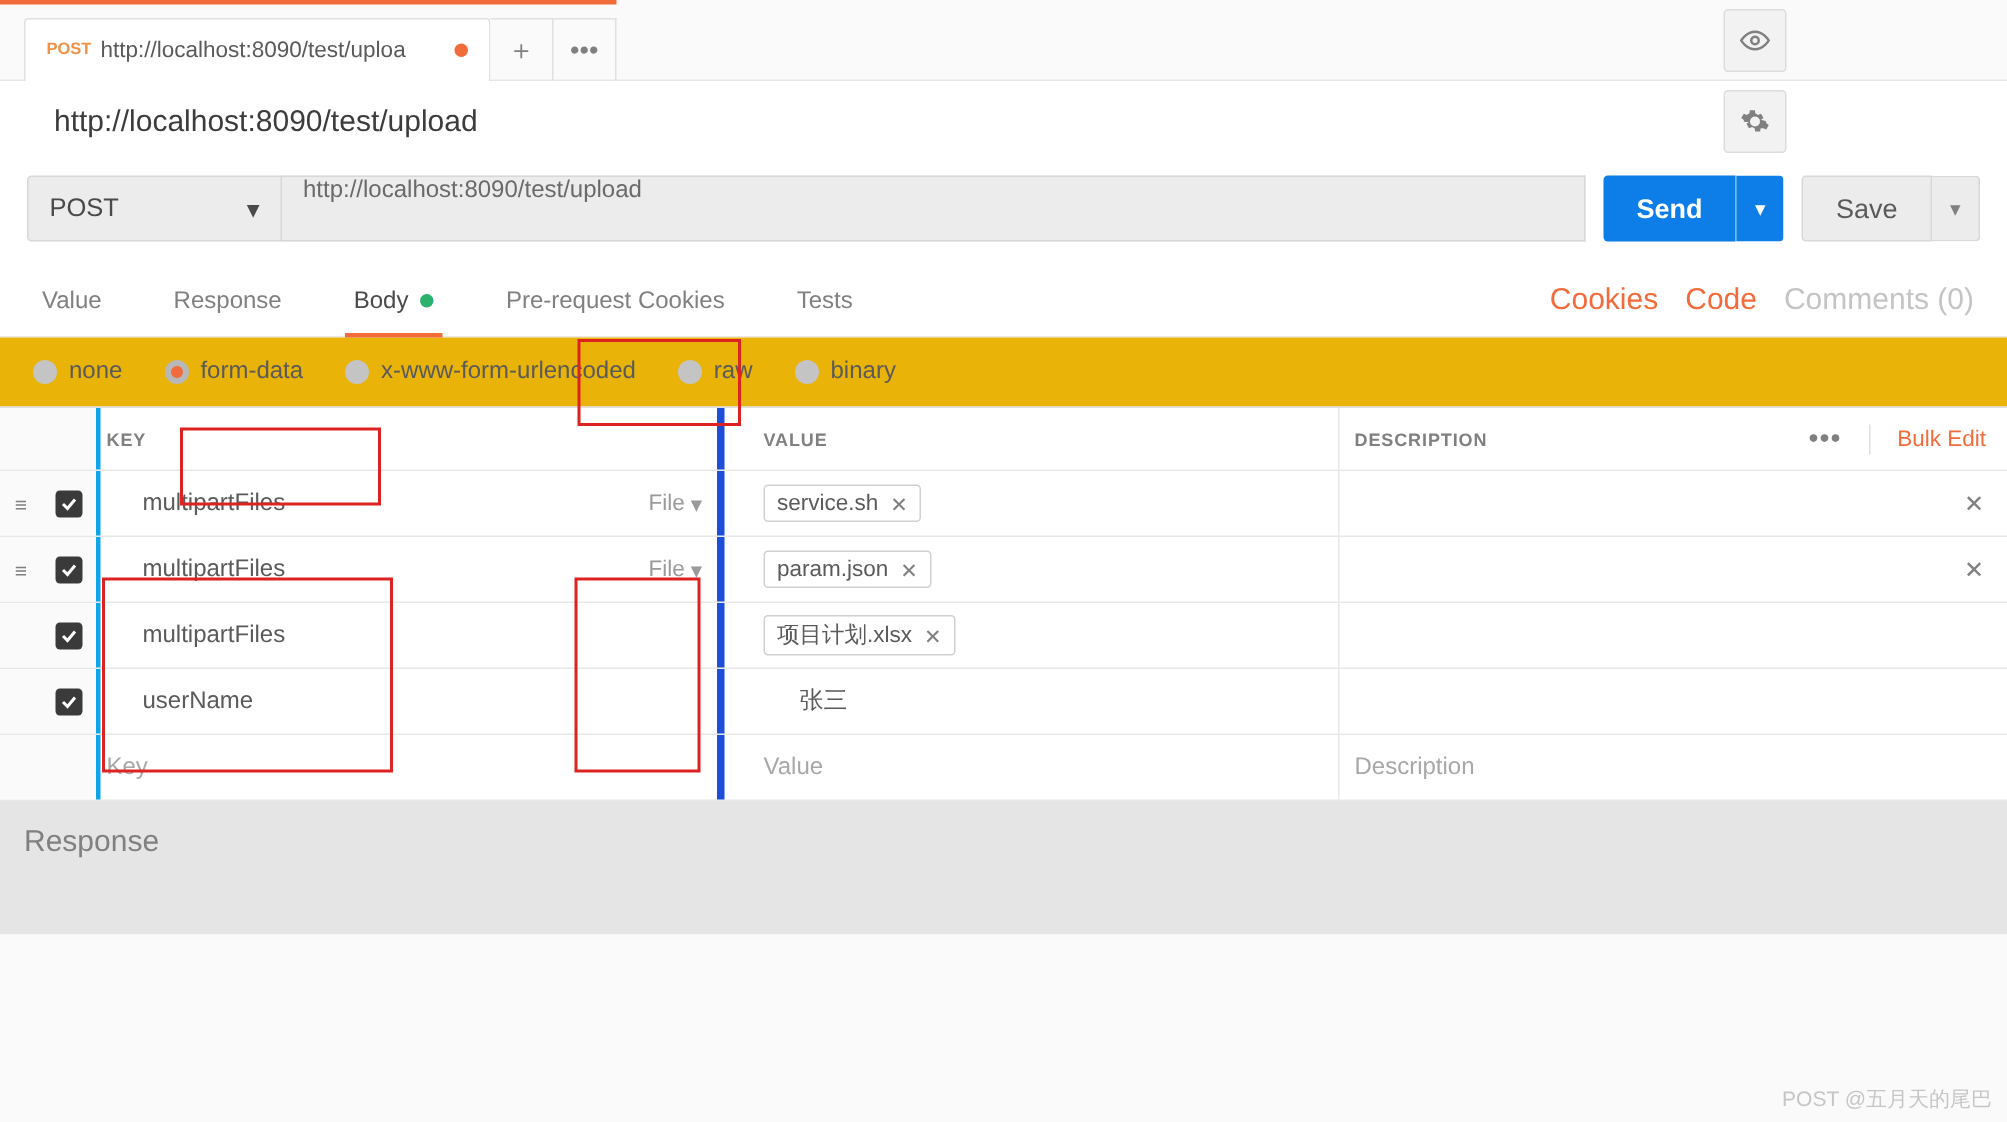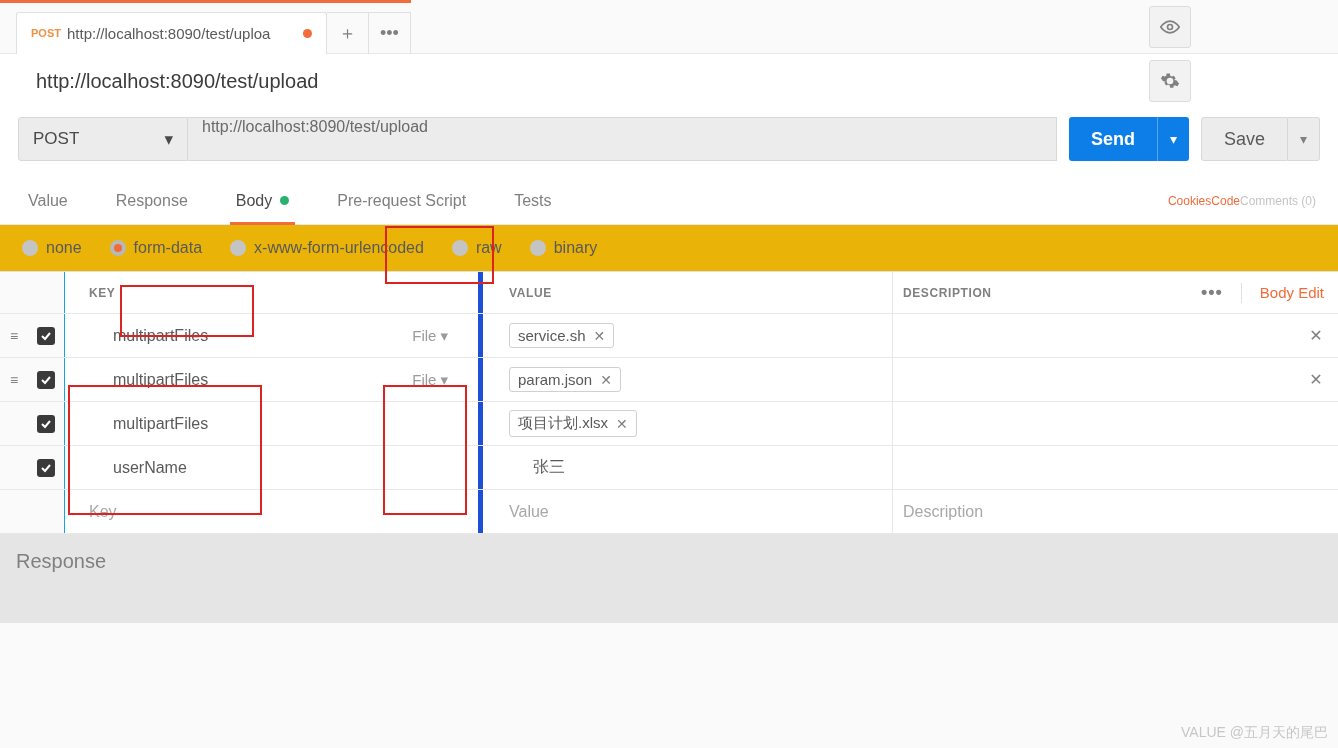--- a/index.html
+++ b/index.html
@@ -22,33 +22,33 @@
   .send-main { background: #0d7ee8; color: #fff; font-size: 18px; font-weight: 600; padding: 0 22px; height: 44px; border-radius: 3px 0 0 3px; display: flex; align-items: center; cursor: pointer;}
   .send-drop { background: #0d7ee8; color: #fff; width: 32px; height: 44px; border-radius: 0 3px 3px 0; display: flex; align-items: center; justify-content: center; border-left: 1px solid rgba(255,255,255,0.3); cursor: pointer;}
   .save-btn { display: flex; align-items: center; margin-left: 12px; }
   .save-main { background: #ececec; color: #5a5a5a; font-size: 18px; padding: 0 22px; height: 44px; border-radius: 3px 0 0 3px; display: flex; align-items: center; border: 1px solid #d8d8d8; cursor: pointer;}
   .save-drop { background: #ececec; color: #808080; width: 32px; height: 44px; border-radius: 0 3px 3px 0; display: flex; align-items: center; justify-content: center; border: 1px solid #d8d8d8; border-left: none; cursor: pointer;}
   .subtabs-row { display: flex; align-items: center; padding: 0 22px; height: 48px; border-bottom: 1px solid #e8e8e8; background: #fff; }
   .subtab { font-size: 16px; color: #808080; padding: 0 6px; margin-right: 36px; height: 100%; display: flex; align-items: center; cursor: pointer; position: relative; }
   .subtab.active { color: #4a4a4a; }
   .subtab.active::after { content:''; position:absolute; left:0; right:0; bottom:-1px; height:3px; background:#f26b3a; }
   .dot-green { width: 9px; height: 9px; border-radius: 50%; background: #2ab16d; margin-left: 8px; }
-  .right-links { margin-left: auto; display: flex; font-size: 12px; }
+  .right-links { margin-left: auto; display: flex; gap: 18px; font-size: 20px; }
   .right-links .link { color: #f26b3a; cursor: pointer; }
   .right-links .muted { color: #c4c4c4; }
   .body-type-row { display: flex; align-items: center; padding: 14px 22px; gap: 28px; background: #eab308; }
   .radio-item { display: flex; align-items: center; font-size: 16px; color: #5a5a5a; cursor: pointer; gap: 8px; }
   .radio-outer { width: 16px; height: 16px; border-radius: 50%; background: #c4c4c4; display: flex; align-items: center; justify-content: center; }
   .radio-outer.sel { background: #b8b8b8; }
   .radio-inner { width: 8px; height: 8px; border-radius: 50%; background: #f26b3a; }
   .table-wrap { border-top: 1px solid #e0e0e0; }
   .thead, .trow { display: flex; align-items: stretch; border-bottom: 1px solid #e8e8e8; }
   .handle-col { width: 28px; display: flex; align-items: center; justify-content: center; color: #808080; background: #fafafa; }
   .check-col { width: 36px; display: flex; align-items: center; justify-content: center; background: #fafafa; }
-  .key-col { width: 414px; border-left: 1px solid #0ea5e9; padding: 0 24px; display: flex; align-items: center; position: relative; }
+  .key-col { width: 414px; border-left: 3px solid #0ea5e9; padding: 0 4px; display: flex; align-items: center; position: relative; }
   .val-col { width: 414px; border-left: 5px solid #1d4ed8; padding: 0 26px; display: flex; align-items: center; }
   .desc-col { flex: 1; border-left: 1px solid #e8e8e8; padding: 0 10px; display: flex; align-items: center; }
   .act-col { width: 44px; display: flex; align-items: center; justify-content: center; }
   .thead { height: 42px; font-size: 12px; font-weight: 700; letter-spacing: 0.6px; color: #808080; background: #fff; }
   .thead-actions { width: 158px; display: flex; align-items: center; justify-content: flex-end; gap: 18px; padding-right: 14px; }
   .bulk { color: #f26b3a; font-size: 15px; font-weight: 400; letter-spacing: 0; cursor: pointer; }
   .dots { color: #808080; font-size: 18px; letter-spacing: 1px; cursor: pointer;}
   .divider { width: 1px; height: 20px; background: #e0e0e0; }
   .trow { height: 44px; background: #fff; }
   .trow .txt { font-size: 16px; color: #5a5a5a; margin-left: 24px; }
@@ -112,21 +112,21 @@
   <div class="save-btn">
     <div class="save-main">Save</div>
     <div class="save-drop">▾</div>
   </div>
 </div>
 
 <div class="subtabs-row">
   <div class="subtab">Value</div>
     <div class="subtab">Response</div>
     <div class="subtab active">Body<span class="dot-green"></span></div>
-    <div class="subtab">Pre-request Script</div>
+    <div class="subtab">Pre-request Cookies</div>
     <div class="subtab">Tests</div>
   <div class="right-links">
     <span class="link">Cookies</span>
     <span class="link">Code</span>
     <span class="muted">Comments (0)</span>
   </div>
 </div>
 
 <div class="body-type-row" id="body-type-mount">
     <div class="radio-item">
@@ -156,21 +156,21 @@
 <div class="table-wrap">
   <div class="thead">
     <div class="handle-col"></div>
     <div class="check-col"></div>
     <div class="key-col">KEY</div>
     <div class="val-col">VALUE</div>
     <div class="desc-col">DESCRIPTION</div>
     <div class="thead-actions">
       <span class="dots">•••</span>
       <span class="divider"></span>
-      <span class="bulk">Body Edit</span>
+      <span class="bulk">Bulk Edit</span>
     </div>
   </div>
   <div id="rows-mount">
       <div class="trow">
         <div class="handle-col">≡</div>
         <div class="check-col">
           <div class="cb">
             <svg viewBox="0 0 24 24" fill="none" stroke="#fff" stroke-width="4">
               <polyline points="4 12 10 18 20 6"></polyline>
             </svg>
@@ -271,13 +271,13 @@
   </div>
 </div>
 
 <div class="response">Response</div>
 
 <div class="redbox" style="left:385px; top:226px; width:109px; height:58px;"></div>
 <div class="redbox" style="left:120px; top:285px; width:134px; height:52px;"></div>
 <div class="redbox" style="left:68px; top:385px; width:194px; height:130px;"></div>
 <div class="redbox" style="left:383px; top:385px; width:84px; height:130px;"></div>
 
-<div class="watermark">VALUE @五月天的尾巴</div>
+<div class="watermark">POST @五月天的尾巴</div>
 
 </body></html>

